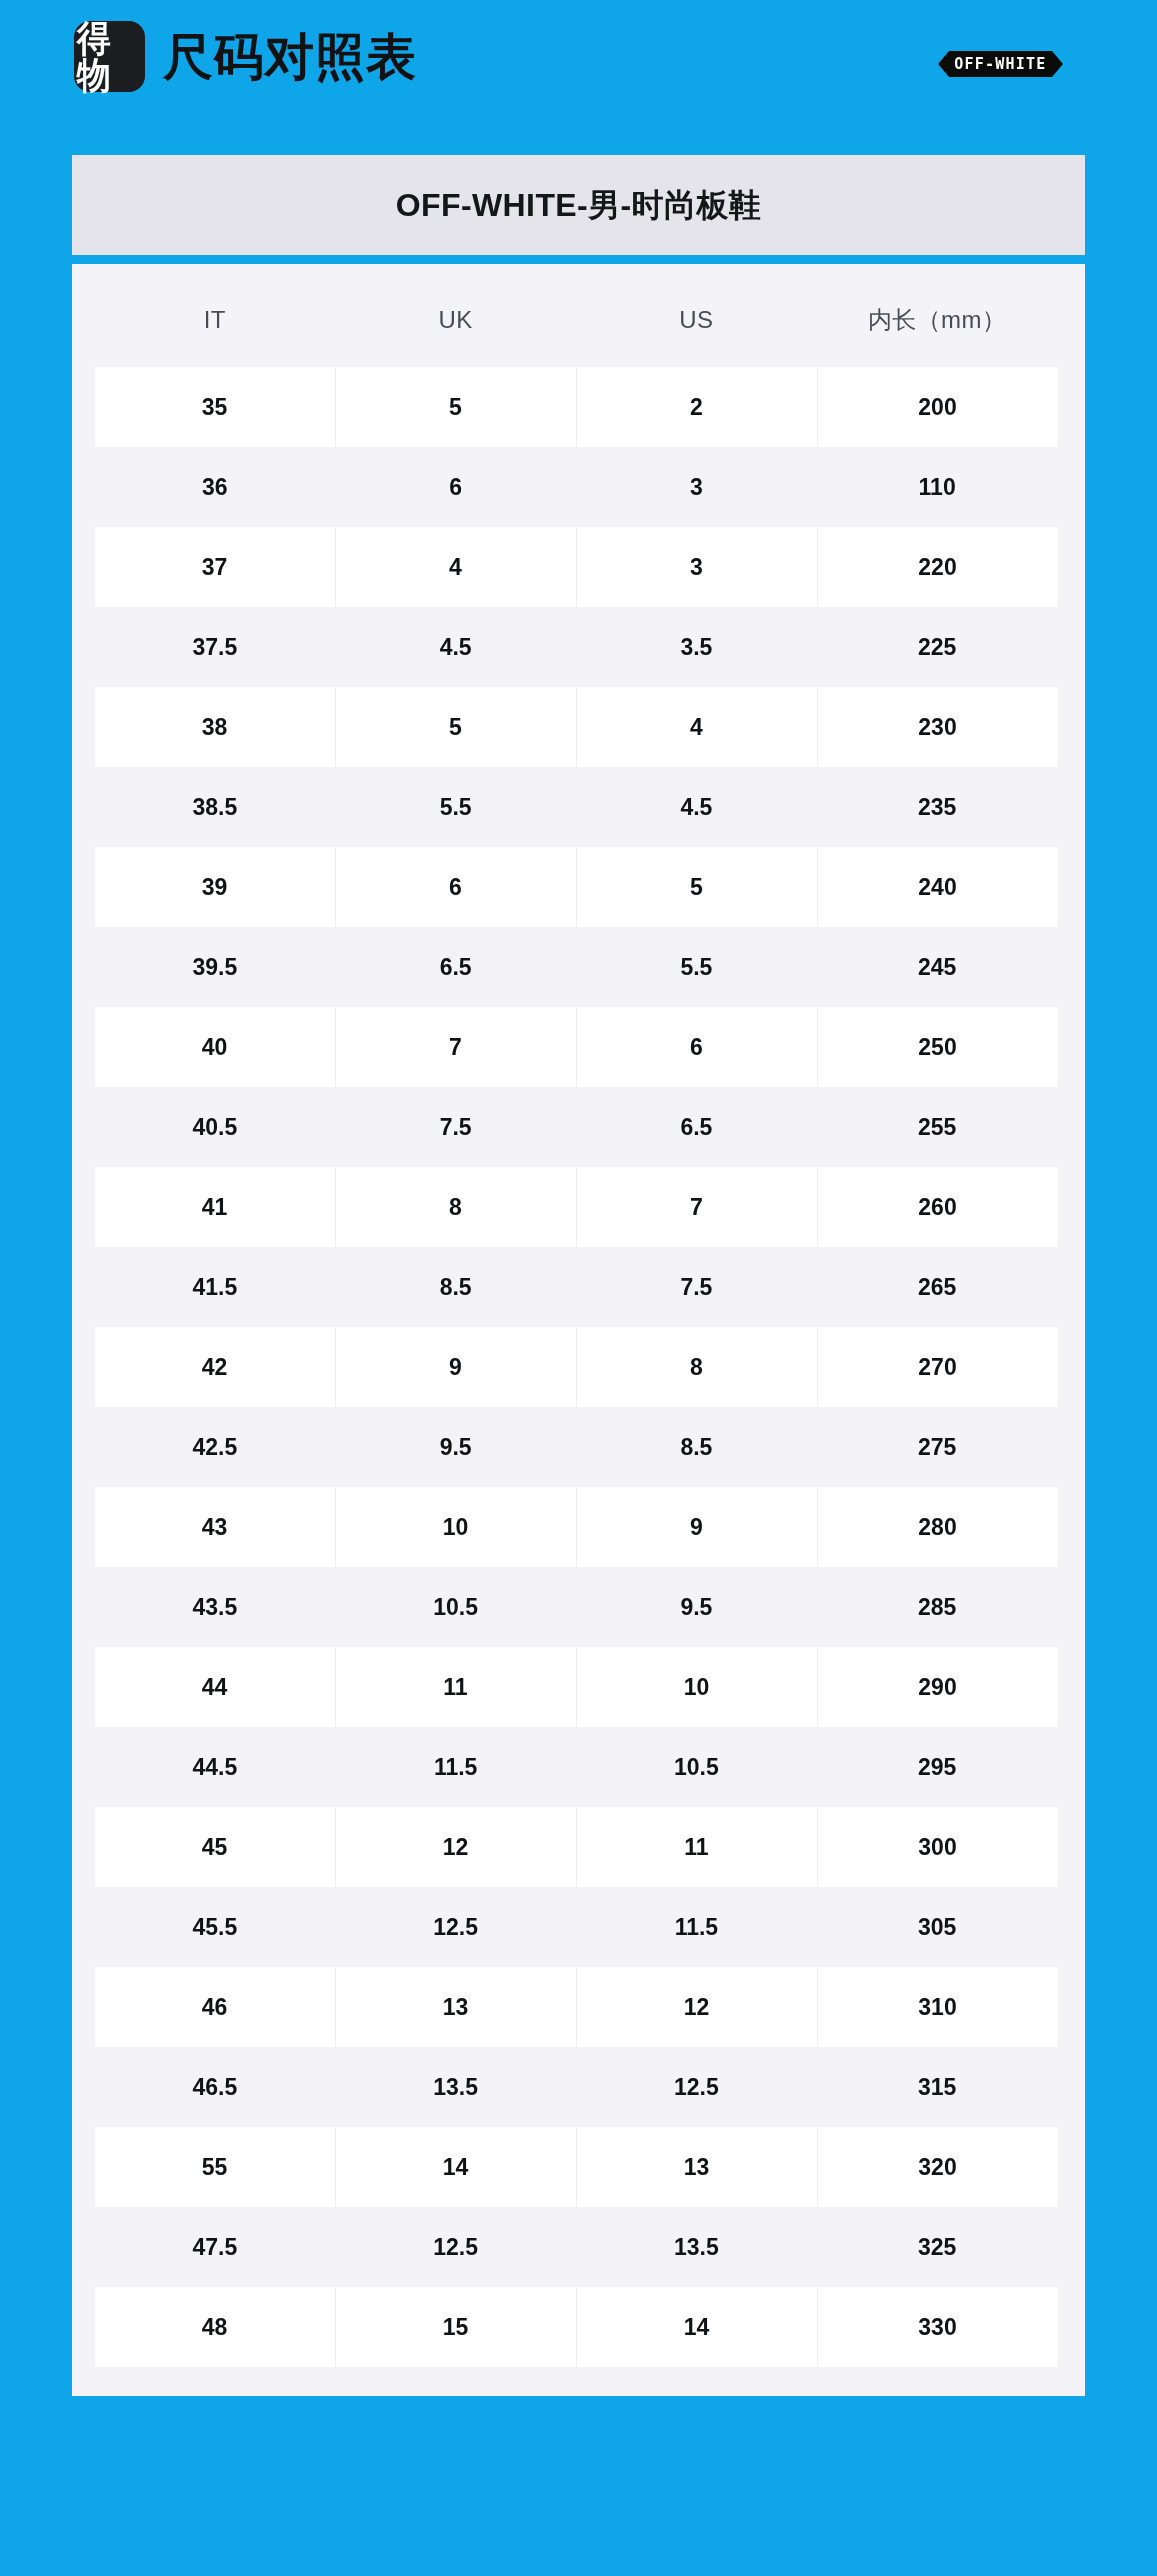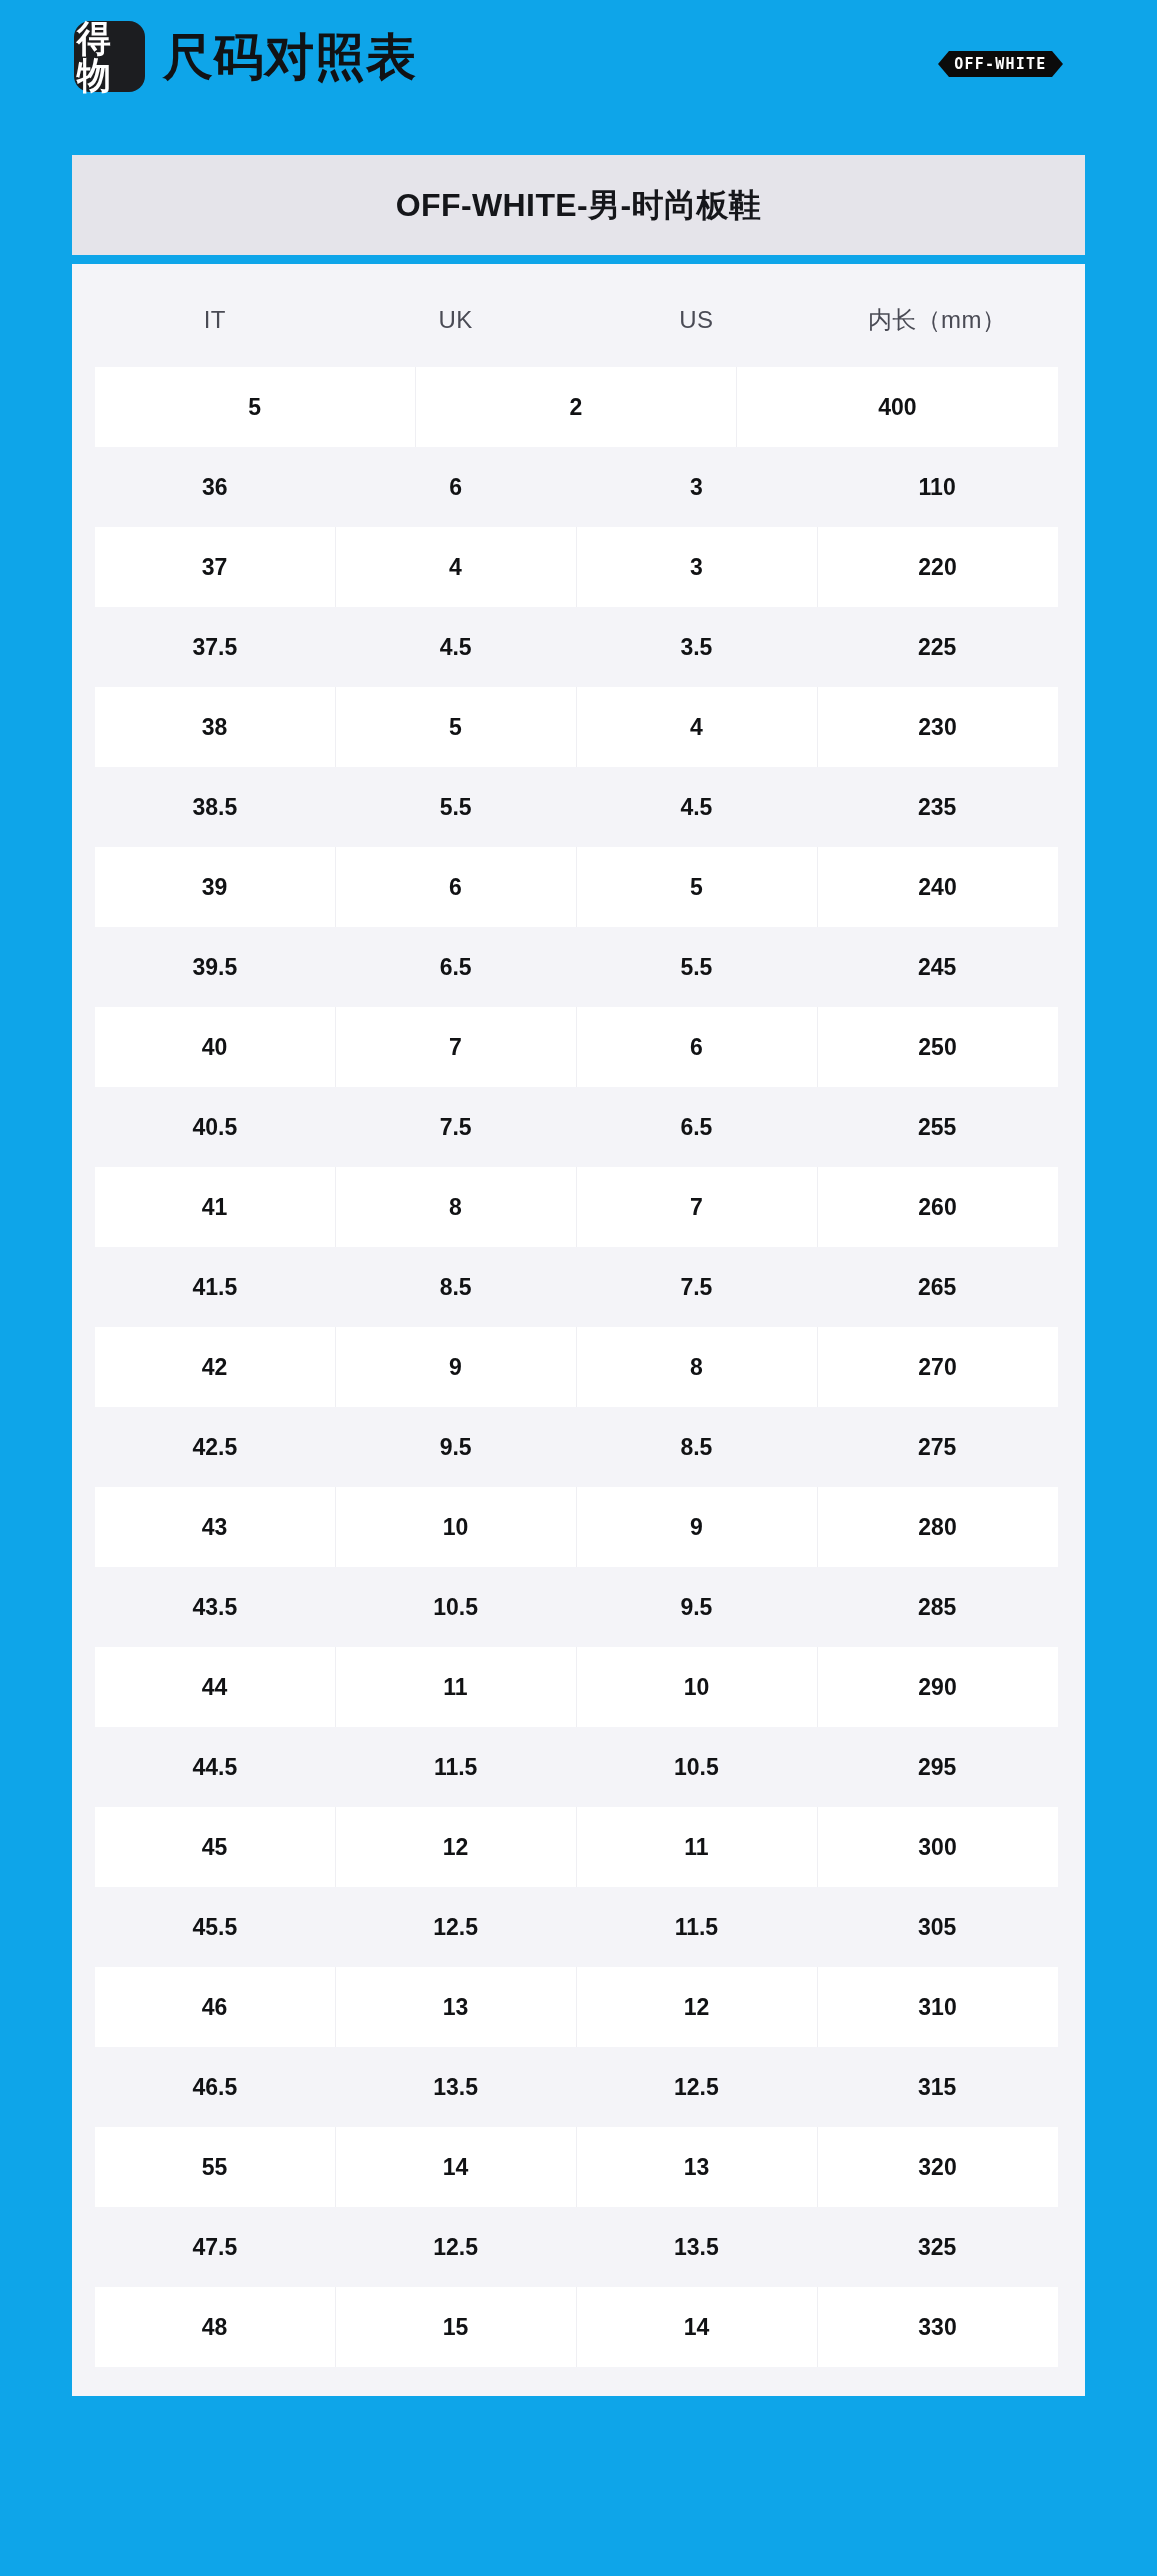--- a/index.html
+++ b/index.html
@@ -201,23 +201,24 @@
       <div class="cells">
           <div class="cell">IT</div>
           <div class="cell">UK</div>
           <div class="cell">US</div>
           <div class="cell">内长（mm）</div>
         </div>
     </div>
     <div id="table-body">
         <div class="row white">
           <div class="cells">
+            <div class="cell">35</div>
             <div class="cell">5</div>
             <div class="cell">2</div>
-            <div class="cell">400</div>
+            <div class="cell">200</div>
           </div>
         </div>
         <div class="row">
           <div class="cells">
             <div class="cell">36</div>
             <div class="cell">6</div>
             <div class="cell">3</div>
             <div class="cell">110</div>
           </div>
         </div>

